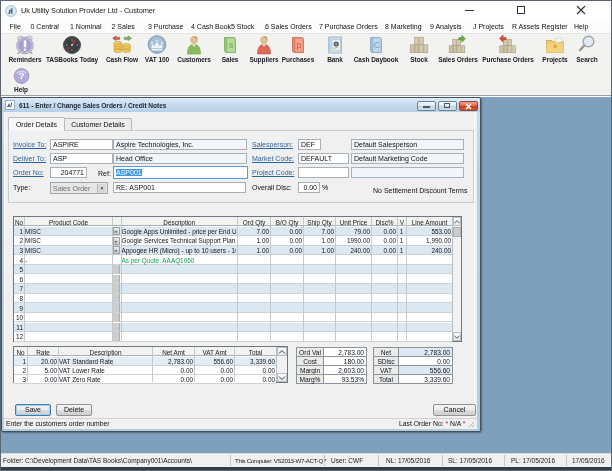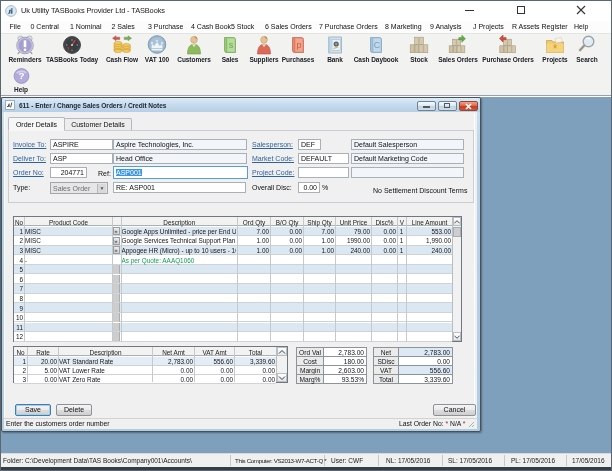--- a/index.html
+++ b/index.html
@@ -17,21 +17,21 @@
  background:linear-gradient(#f4f4f4,#ebebeb 45%,#dddddd 50%,#cfcfcf);
  font-size:7px;color:#101010;text-align:center;}
 </style></head><body>
 
 <div class="abs" style="left:0;top:0;width:612px;height:471px;border:1px solid #5c6670;z-index:50;pointer-events:none"></div>
 <div class="abs" style="left:1px;top:1px;width:610px;height:20px;background:#ffffff;"></div>
 <svg class="abs" style="left:5px;top:5px" width="12" height="12" viewBox="0 0 12 12">
 <circle cx="6" cy="6" r="5.4" fill="#dce8f2" stroke="#8fb3cc" stroke-width="0.8"></circle>
 <path d="M3.2 8.2 L4.6 8.2 L4.6 5.2 L6.2 5.2 L6.2 8.6 M6.9 3 L6.9 8.6" stroke="#35506b" stroke-width="1" fill="none"></path>
 </svg>
-<div class="lbl" style="left:21px;top:6px;font-size:7.4px;letter-spacing:-0.1px;color:#1a1a1a">Uk Utility TASBooks Provider Ltd - TASBooks</div>
+<div class="lbl" style="left:21px;top:6px;font-size:7.4px;letter-spacing:-0.1px;color:#1a1a1a">Uk Utility Solution Provider Ltd - Customer</div>
 <div class="abs" style="left:465px;top:10px;width:9px;height:1.2px;background:#333"></div>
 <div class="abs" style="left:517px;top:6px;width:8px;height:8px;border:1px solid #333"></div>
 <svg class="abs" style="left:576px;top:5px" width="10" height="10" viewBox="0 0 10 10">
 <path d="M1 1 L9 9 M9 1 L1 9" stroke="#333" stroke-width="1.1"></path>
   </svg>
 <div class="abs" style="left:1px;top:21px;width:610px;height:12px;background:#fcfcfc;"></div>
 <div class="lbl" style="left:9.5px;top:23px;font-size:7px">File</div>
 <div class="lbl" style="left:30.5px;top:23px;font-size:7px">0 Central</div>
 <div class="lbl" style="left:70px;top:23px;font-size:7px">1 Nominal</div>
 <div class="lbl" style="left:111.5px;top:23px;font-size:7px">2 Sales</div>

